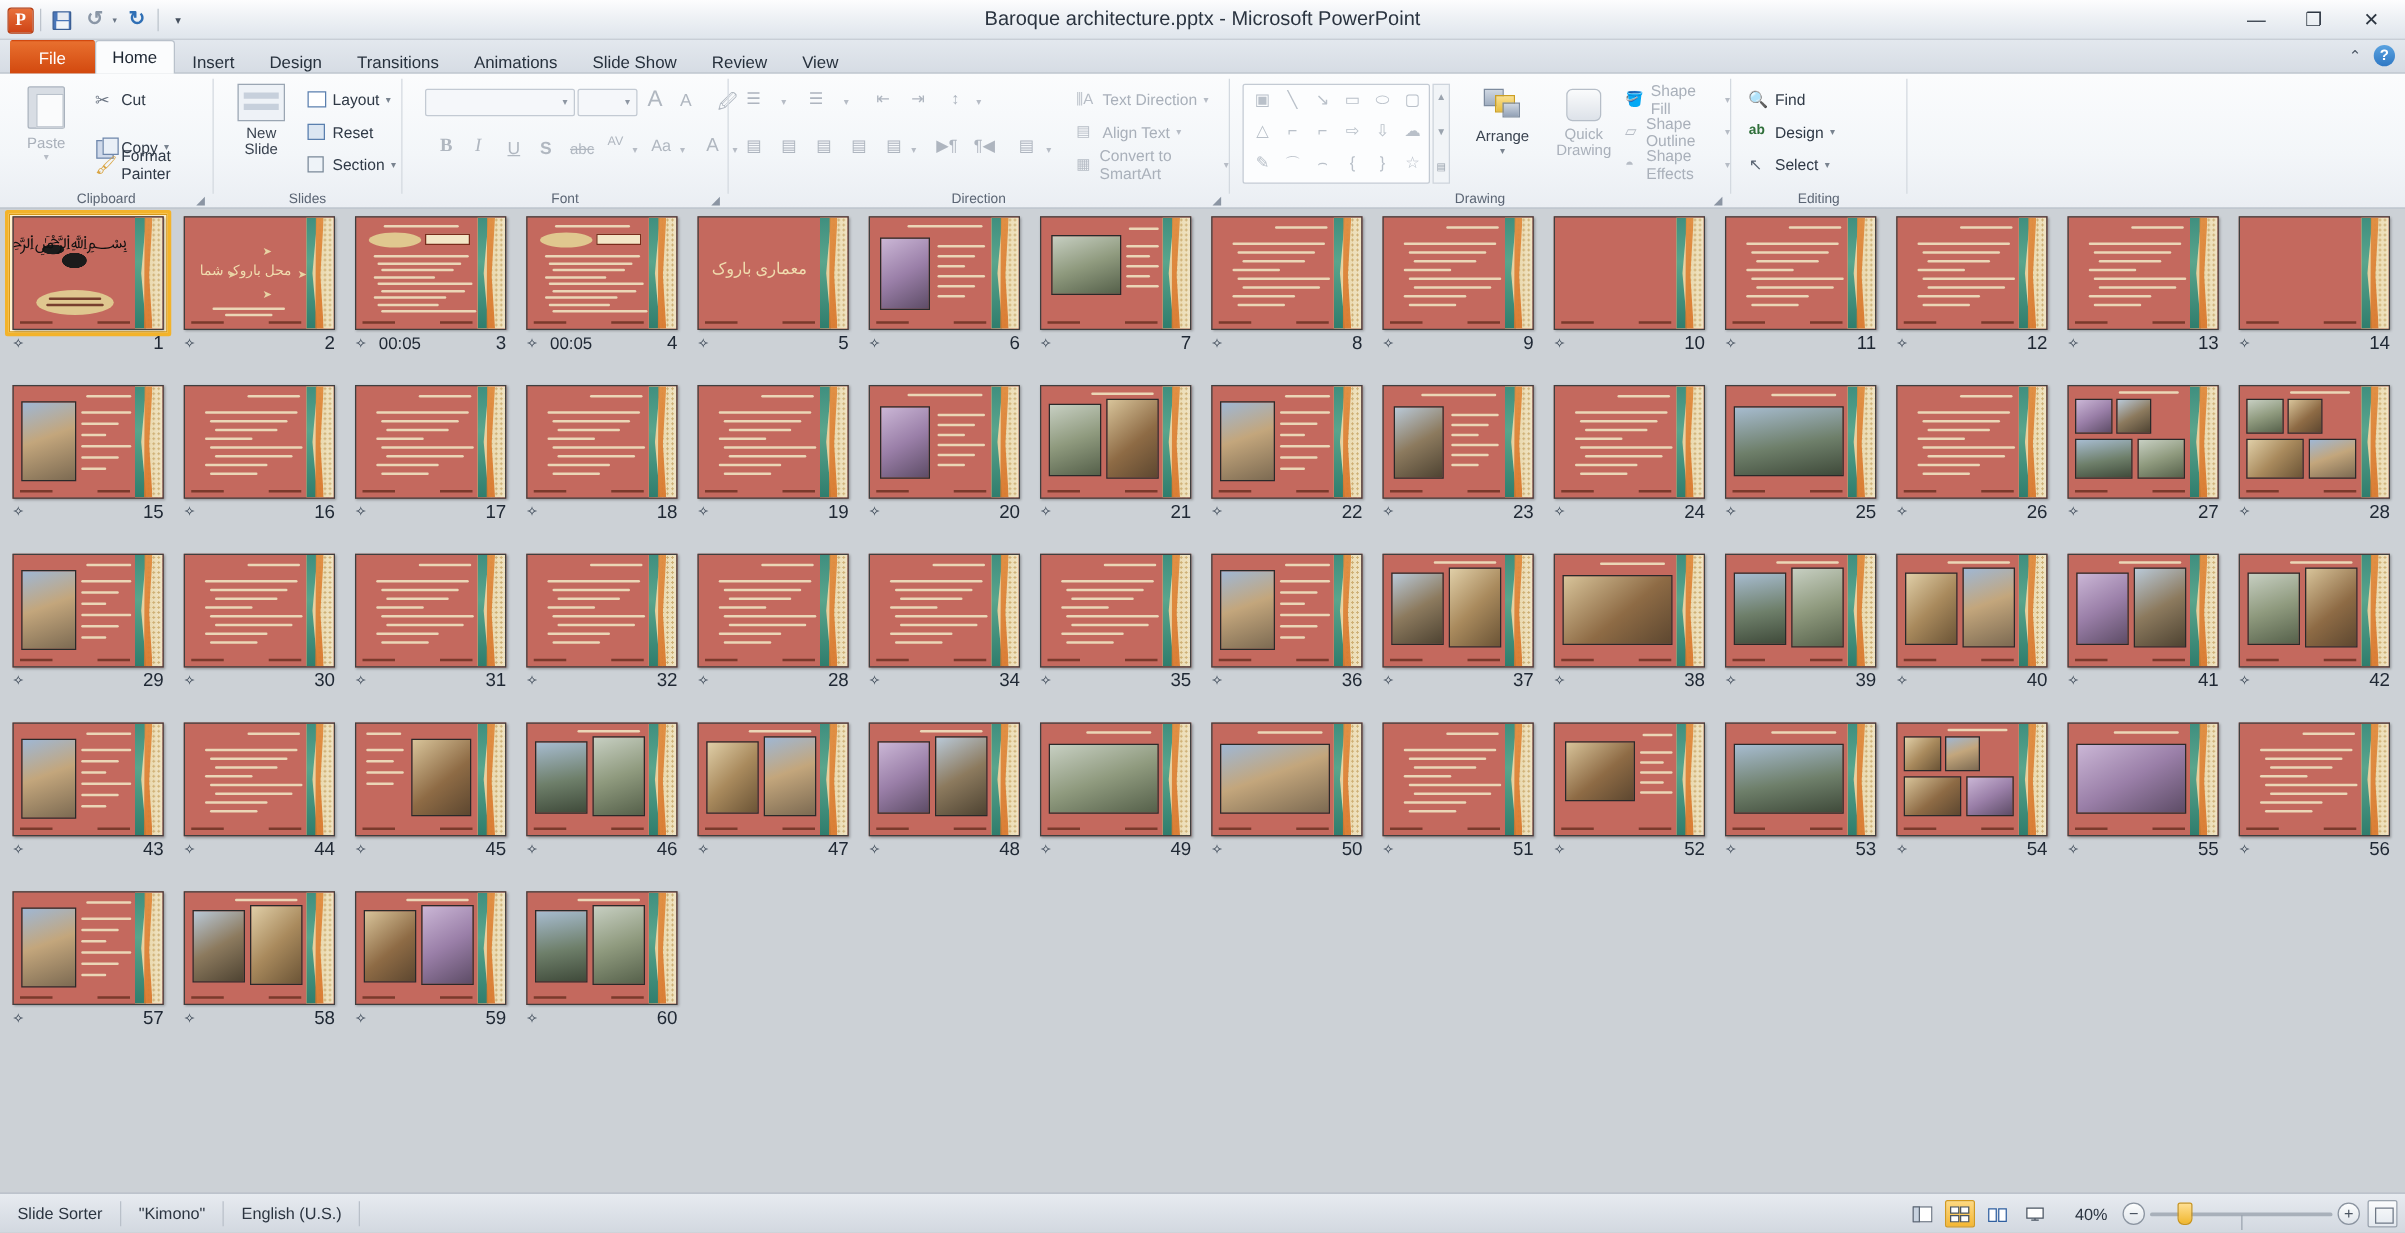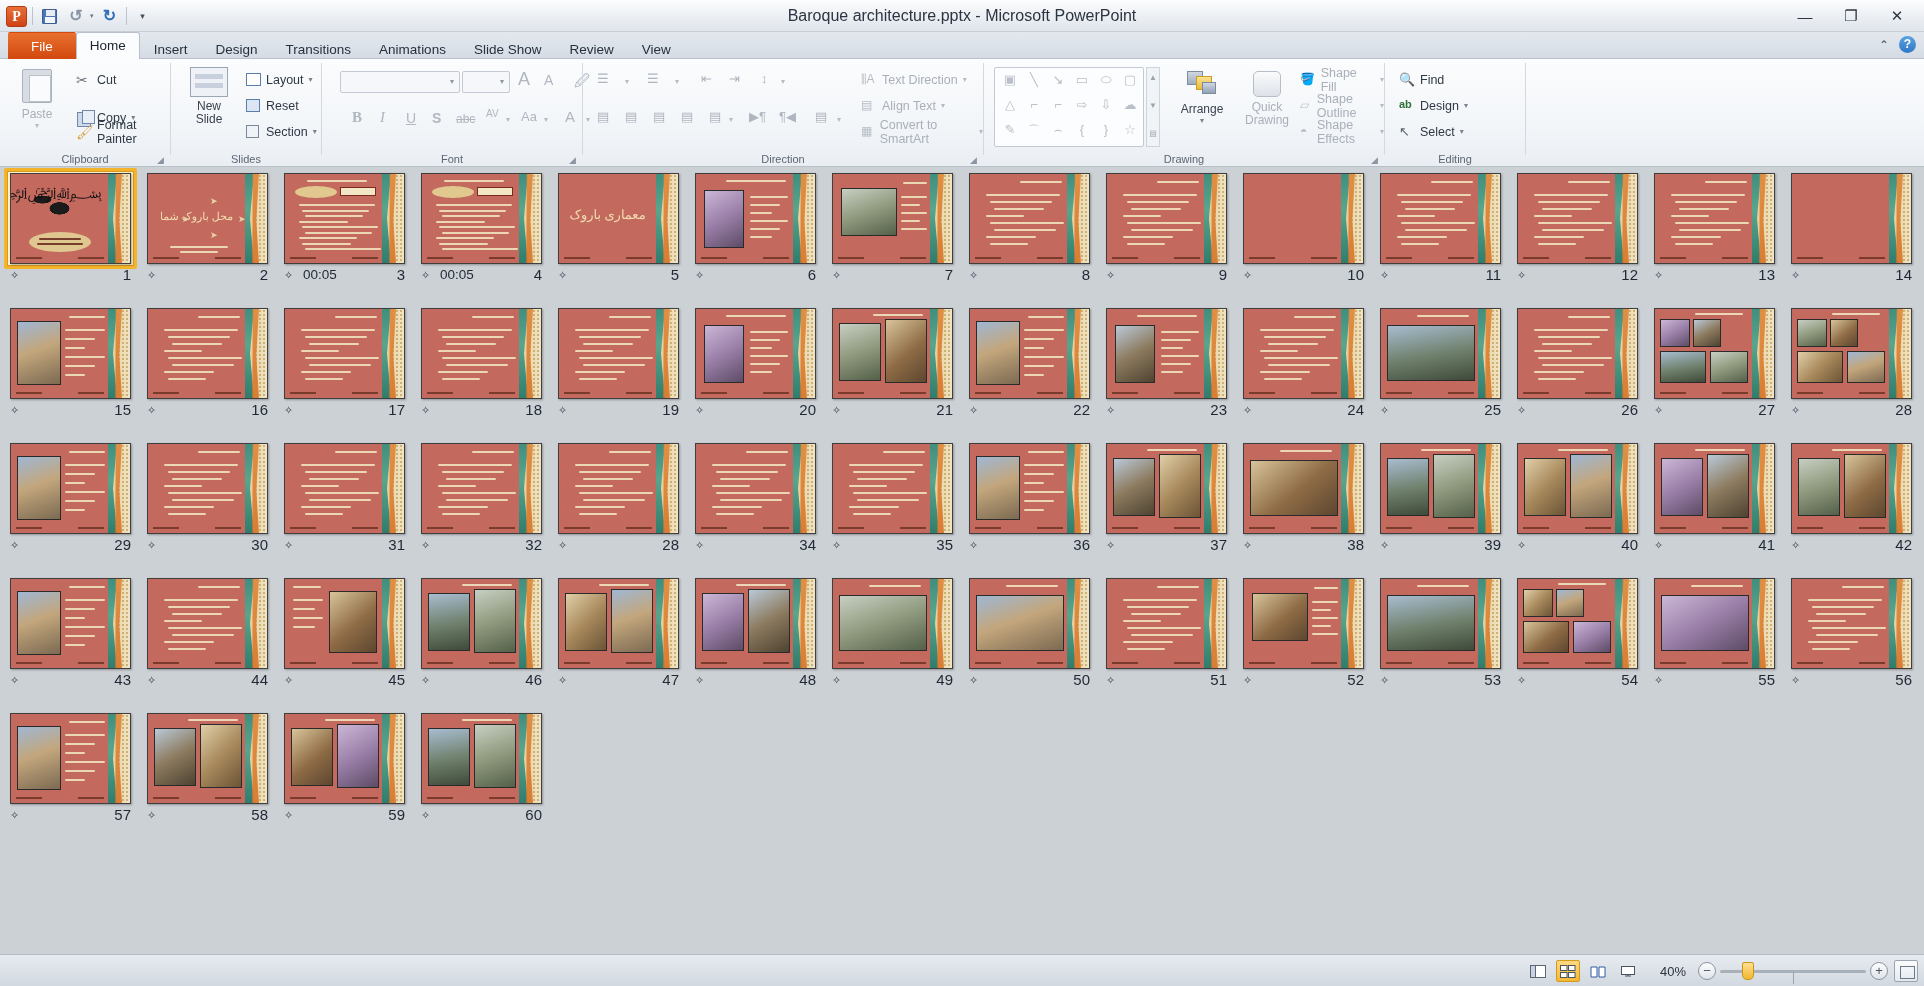--- a/index.html
+++ b/index.html
@@ -1777,20 +1777,25 @@
         </div>
         <div class="meta">
           <span class="transico">✧</span>
           <span class="snum">60</span>
         </div>
       </div>
     </div>
   </div>
 
 <div class="statusbar">
+  <div class="sb-left">
+    <div class="sb-item">Slide Sorter</div>
+    <div class="sb-item">"Kimono"</div>
+    <div class="sb-item">English (U.S.)</div>
+  </div>
   <div class="sb-right">
     <div class="vbtn">
       <svg width="16" height="13" viewBox="0 0 16 13">
           <rect x="0.5" y="0.5" width="15" height="12" fill="#fff" stroke="#5b6674"></rect>
           <rect x="0.5" y="0.5" width="5" height="12" fill="#c9d3e0" stroke="#5b6674"></rect>
         </svg>
     </div>
     <div class="vbtn active">
       <svg width="16" height="13" viewBox="0 0 16 13">
           <rect x="0.5" y="0.5" width="6.5" height="5" fill="#fff" stroke="#4a5461"></rect>

